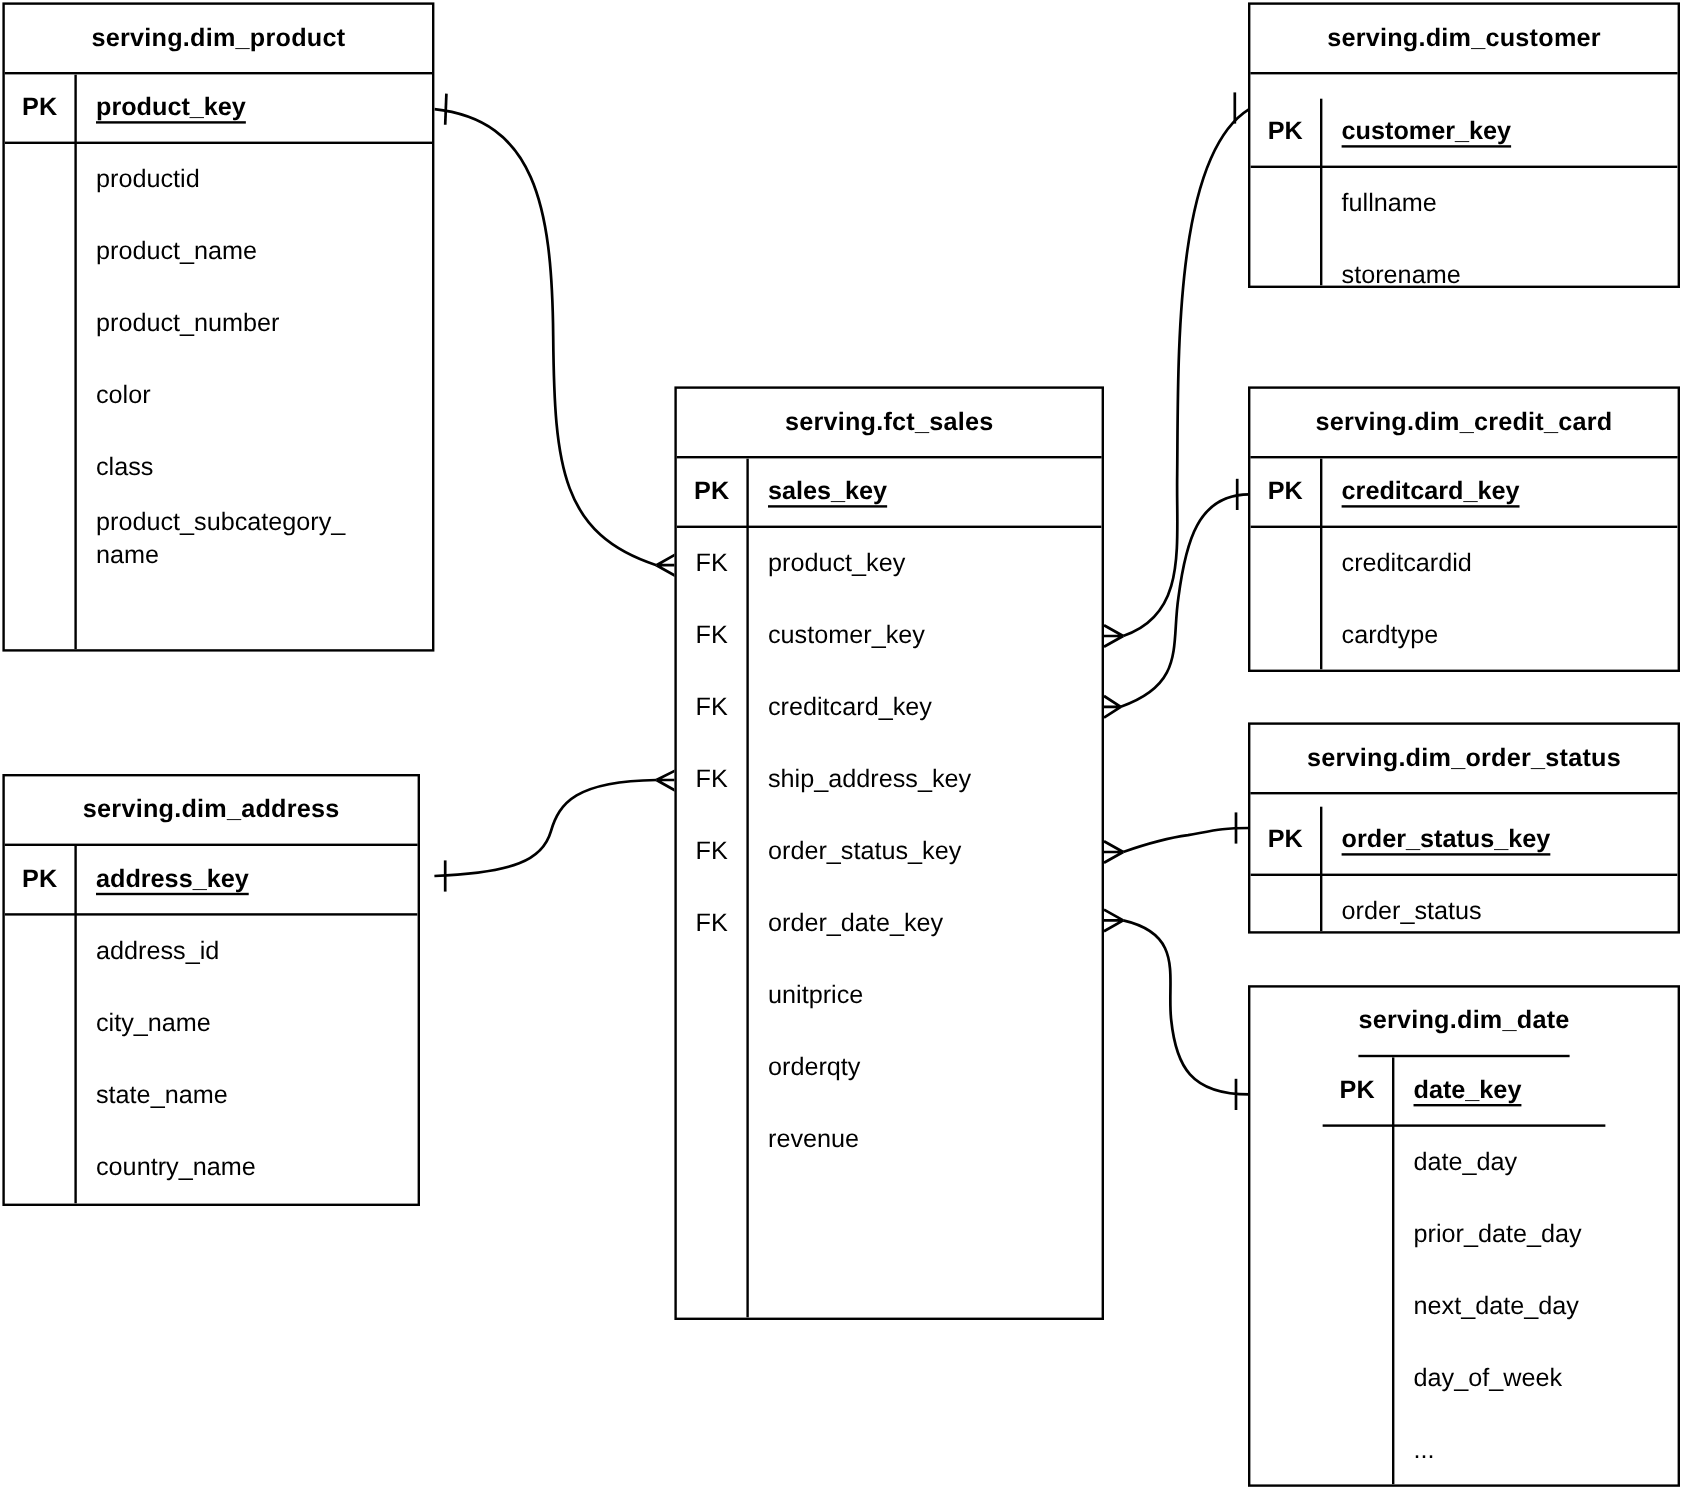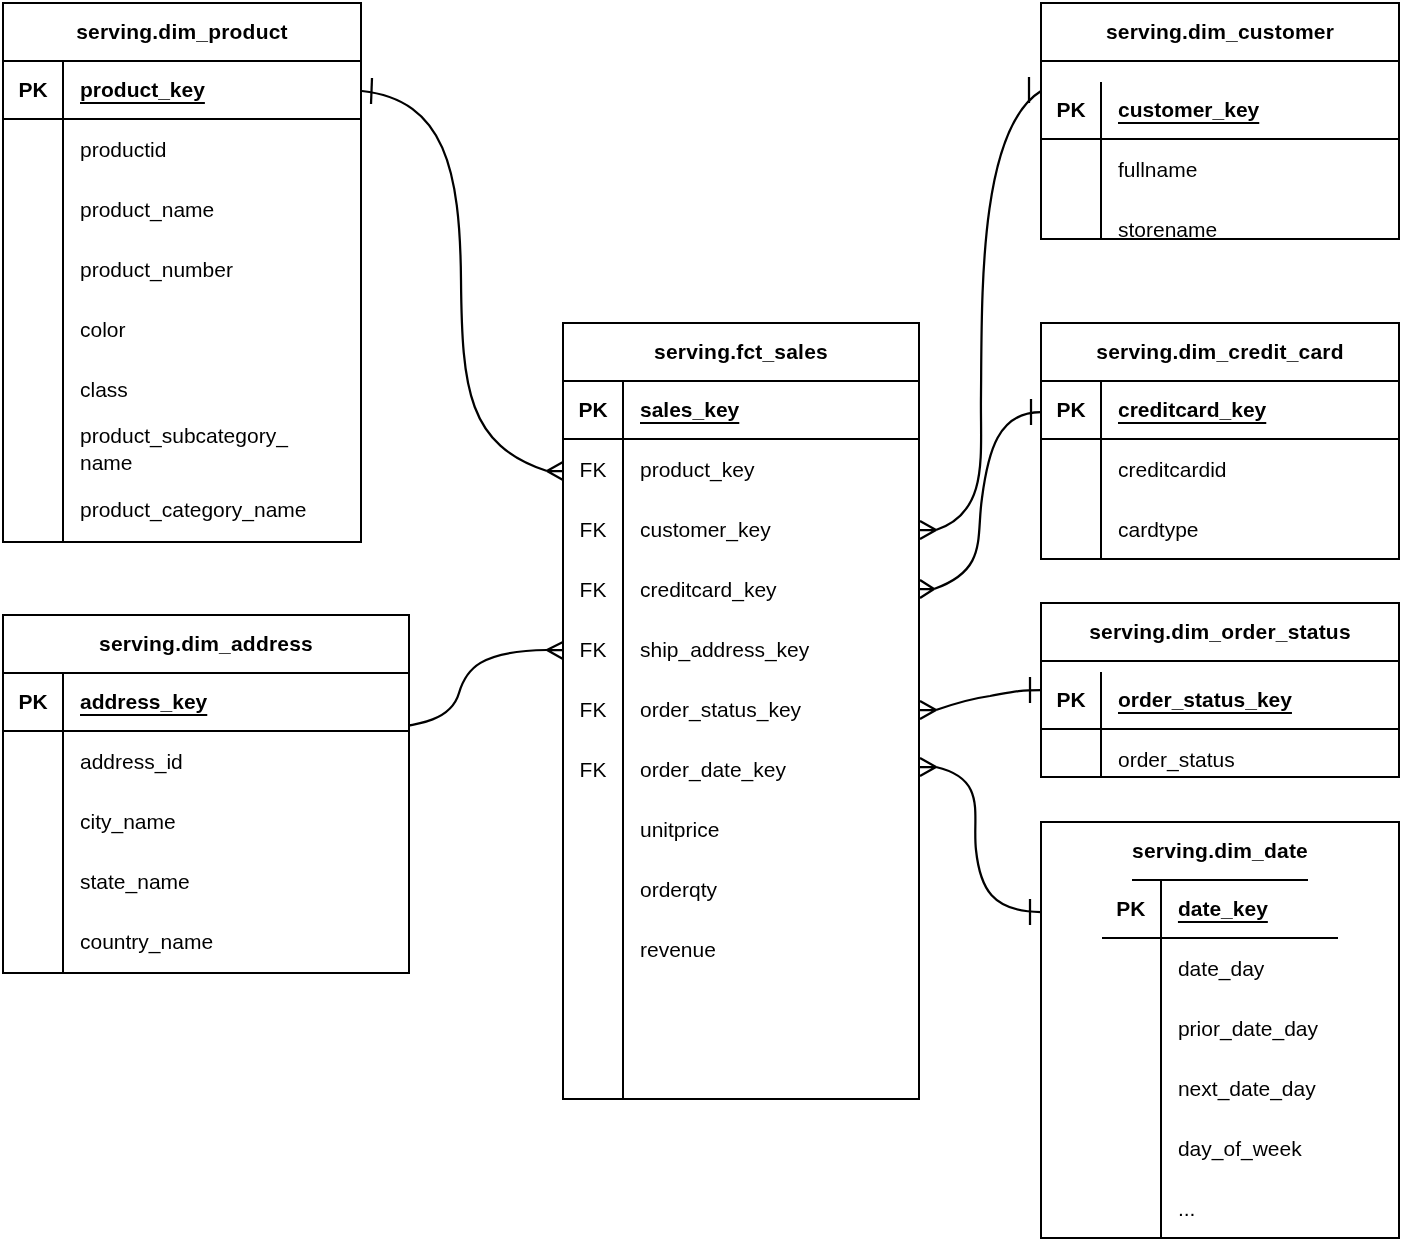--- a/index.html
+++ b/index.html
@@ -88,21 +88,21 @@
     text-decoration-thickness: 2px;
     text-underline-offset: 5px;
   }
   
   .t-dim-product      { left: 2px;    top: 2px;   width: 360px; height: 541px; }
   .t-dim-customer     { left: 1040px; top: 2px;   width: 360px; height: 238px; gap: 20px; }
   .t-fct-sales        { left: 562px;  top: 322px; width: 358px; height: 778px; }
   .t-dim-credit-card  { left: 1040px; top: 322px; width: 360px; height: 238px; }
   .t-dim-order-status { left: 1040px; top: 602px; width: 360px; height: 176px; gap: 10px; }
   .t-dim-date         { left: 1040px; top: 821px; width: 360px; height: 418px; align-items: center; }
-  .t-dim-address      { left: 2px;    top: 614px; width: 408px; height: 360px; }
+  .t-dim-address      { left: 2px;    top: 645px; width: 348px; height: 360px; }
 </style>
 </head>
 <body>
 
 <div class="canvas">
 
   <svg class="conn" viewBox="0 0 1402 1242">
     <g>
       <path d="M 362 91 C 445 100 460 170 461 280 C 462 390 468 445 547 471"></path>
       <path d="M 372 78 L 371 104"></path>
@@ -161,24 +161,20 @@
           </div>
         <div class="row">
             <span class="badge"></span>
             <span class="field">class</span>
           </div>
         <div class="row">
             <span class="badge"></span>
             <span class="field">product_subcategory_
 name</span>
           </div>
-        <div class="row">
-            <span class="badge"></span>
-            <span class="field">product_category_name</span>
-          </div>
       </div>
     </div>
   </div>
 
   <div class="table t-dim-customer">
     <div class="t-header">serving.dim_customer</div>
     <div class="t-content">
       <div class="pkrow">
         <span class="badge">PK</span>
         <span class="field pkfield">customer_key</span>

